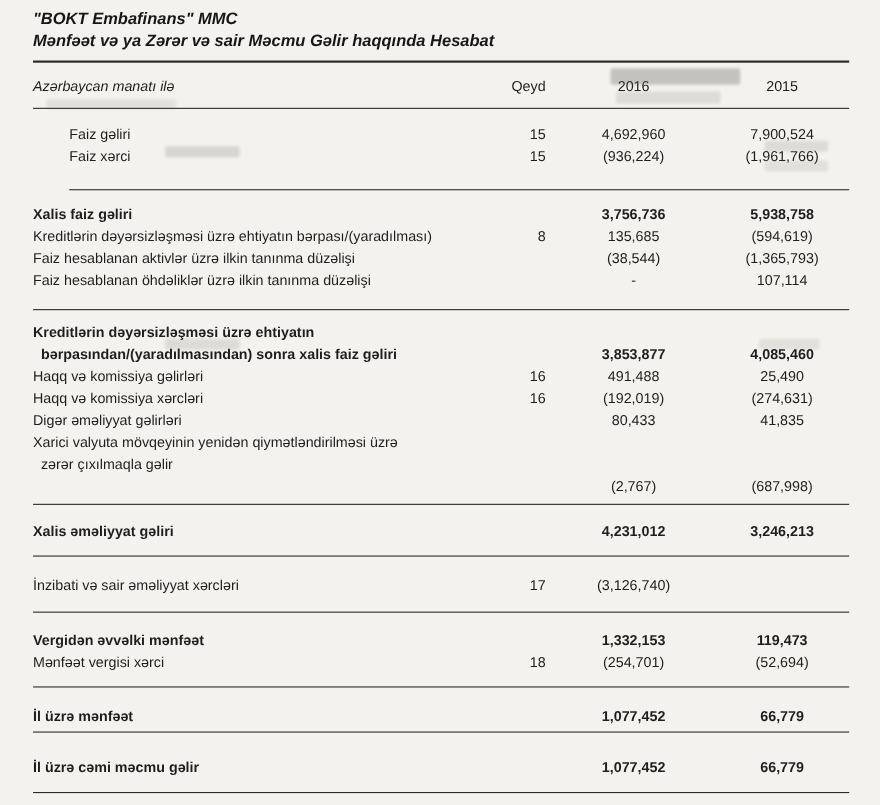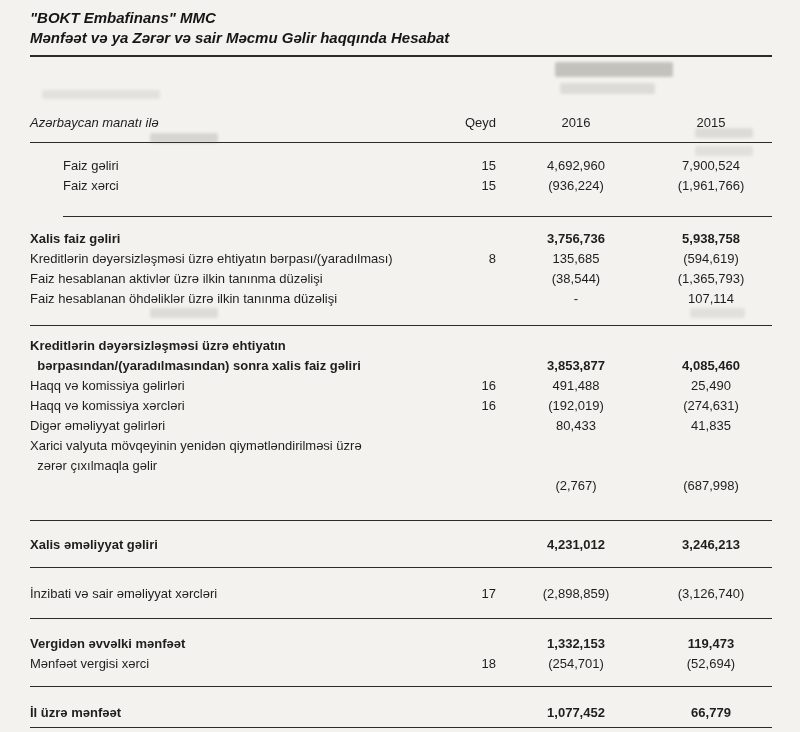--- a/index.html
+++ b/index.html
@@ -43,28 +43,28 @@
   .c.note  { text-align: right; padding-right: 6px; }
   .c.num   { text-align: center; }
   .row.bold { font-weight: bold; }
   .row.vals-below .c.label { padding-bottom: 20px; }
   
   .table-head {
     border-bottom: 1.5px solid #2b2b29;
     padding: 12px 0 9px;
   }
   .table-head .row { align-items: baseline; }
-  .table-head .c.label { font-style: italic; font-weight: normal; margin-top: 44px; }
+  .table-head .c.label { font-style: italic; font-weight: normal; }
   .table-head .c.note,
   .table-head .c.num { font-weight: normal; }
   
   .section { border-bottom: 1.5px solid #2b2b29; }
   .s-a { padding: 13px 0 20px; margin-left: 33px; }
   .s-b { padding: 12px 0 16px; }
-  .s-c { padding: 10px 0 24px; }
+  .s-c { padding: 10px 0 6px; }
   .s-d { padding: 14px 0 12px; }
   .s-e { padding: 16px 0 14px; }
   .s-f { padding: 15px 0 12px; }
   .s-g { padding: 16px 0 4px; }
   .s-h { padding: 22px 0 12px; }
   
   .artifact {
     position: absolute;
     background: #5a574f;
     filter: blur(1.5px);
@@ -183,21 +183,20 @@
       <div class="c note"></div>
       <div class="c num">4,231,012</div>
       <div class="c num">3,246,213</div>
     </div>
   </div>
 
   <div class="section s-e">
     <div class="row">
       <div class="c label">İnzibati və sair əməliyyat xərcləri</div>
       <div class="c note">17</div>
-      <div class="c num">(2,898,859)</div>
       <div class="c num">(3,126,740)</div>
     </div>
   </div>
 
   <div class="section s-f">
     <div class="row bold">
       <div class="c label">Vergidən əvvəlki mənfəət</div>
       <div class="c note"></div>
       <div class="c num">1,332,153</div>
       <div class="c num">119,473</div>

